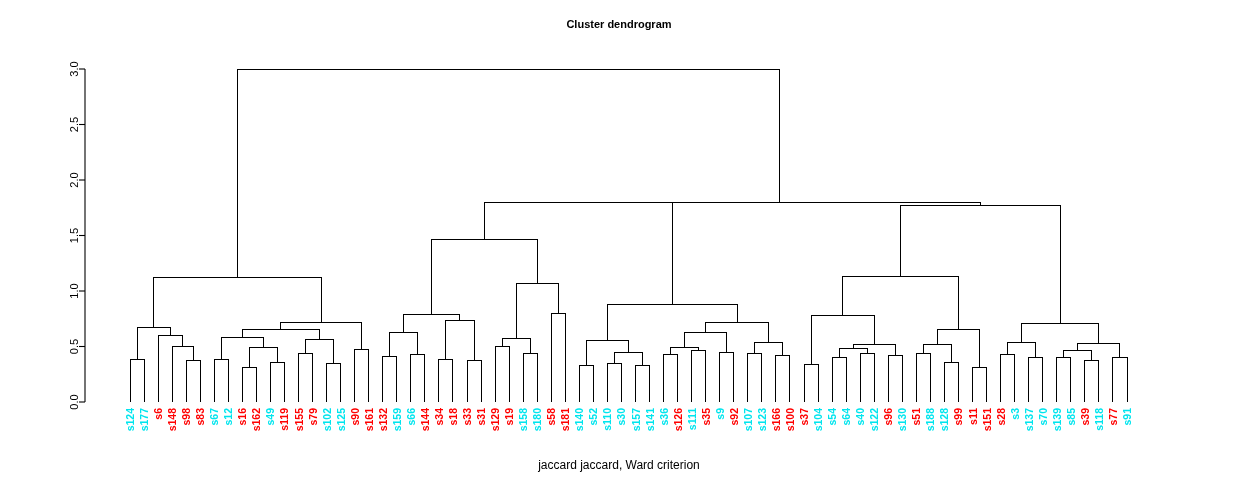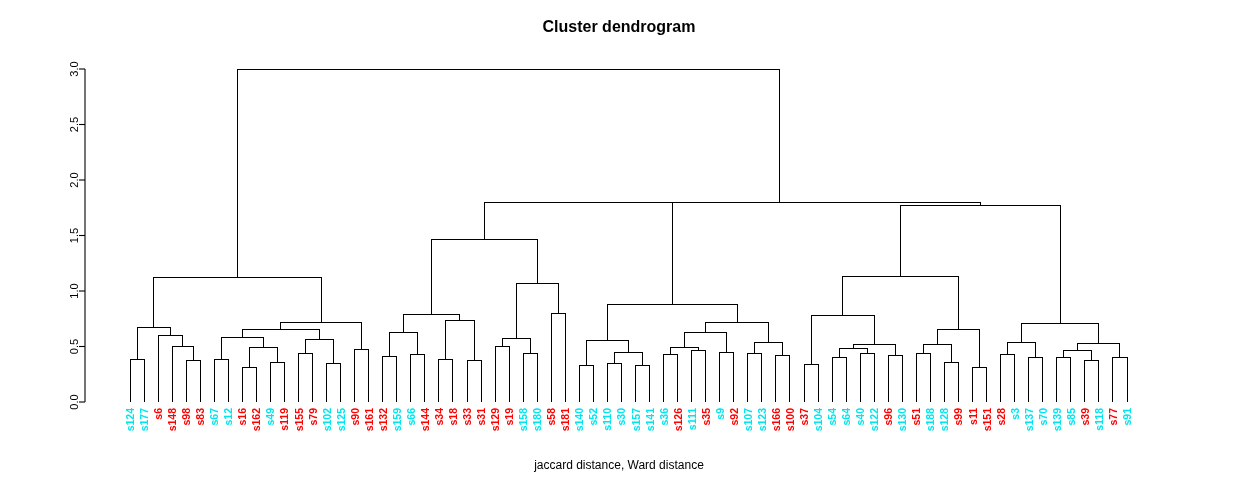--- a/index.html
+++ b/index.html
@@ -19,21 +19,21 @@
     left: 0; top: 0;
     width: 1238px;
     height: 500px;
   }
   .plot-title {
     position: absolute;
     left: 0;
     top: 18px;
     width: 1238px;
     text-align: center;
-    font-size: 16px;
+    font-size: 11px;
     font-weight: bold;
     color: #000000;
     letter-spacing: 0px;
   }
   .plot-xlabel {
     position: absolute;
     left: 0;
     top: 458px;
     width: 1238px;
     text-align: center;
@@ -237,15 +237,15 @@
         <text x="1042.7464788732395" y="408" text-anchor="end" dominant-baseline="central" fill="#00E5EE" transform="rotate(-90 1042.7464788732395 408)" class="leaf-label">s70</text>
         <text x="1056.7887323943662" y="408" text-anchor="end" dominant-baseline="central" fill="#00E5EE" transform="rotate(-90 1056.7887323943662 408)" class="leaf-label">s139</text>
         <text x="1070.8309859154929" y="408" text-anchor="end" dominant-baseline="central" fill="#00E5EE" transform="rotate(-90 1070.8309859154929 408)" class="leaf-label">s85</text>
         <text x="1084.8732394366198" y="408" text-anchor="end" dominant-baseline="central" fill="#FF0000" transform="rotate(-90 1084.8732394366198 408)" class="leaf-label">s39</text>
         <text x="1098.9154929577464" y="408" text-anchor="end" dominant-baseline="central" fill="#00E5EE" transform="rotate(-90 1098.9154929577464 408)" class="leaf-label">s118</text>
         <text x="1112.957746478873" y="408" text-anchor="end" dominant-baseline="central" fill="#FF0000" transform="rotate(-90 1112.957746478873 408)" class="leaf-label">s77</text>
         <text x="1127" y="408" text-anchor="end" dominant-baseline="central" fill="#00E5EE" transform="rotate(-90 1127 408)" class="leaf-label">s91</text>
       </g>
   </svg>
 
-  <div class="plot-xlabel">jaccard distance, Ward distance</div>
+  <div class="plot-xlabel">jaccard jaccard, Ward criterion</div>
 
 </div>
 
 </body></html>

